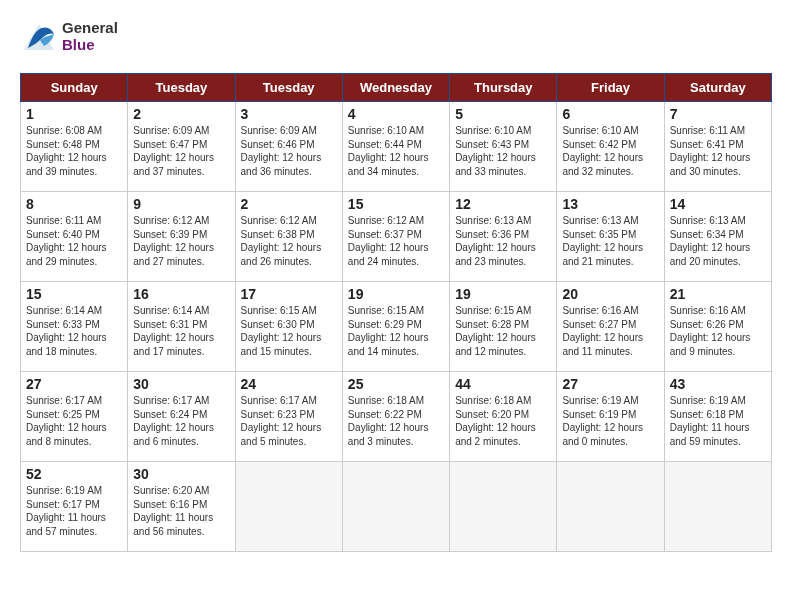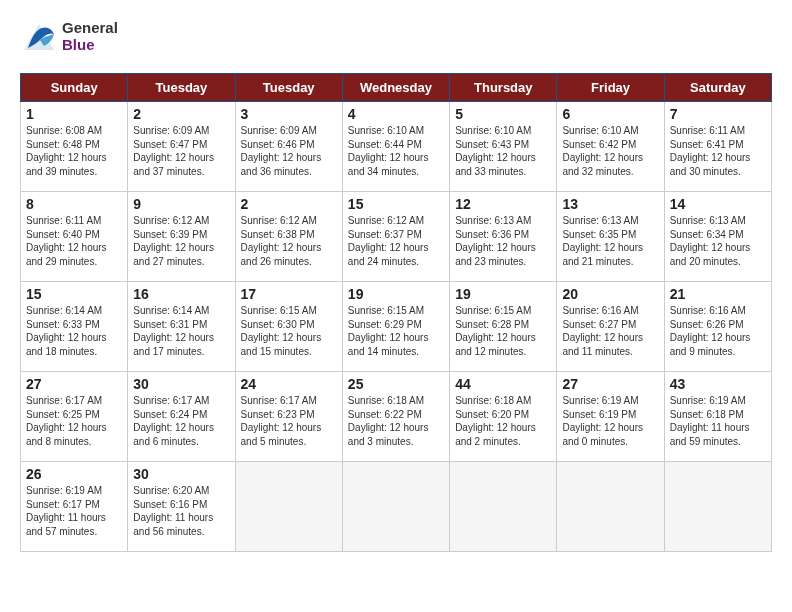--- a/index.html
+++ b/index.html
@@ -223,21 +223,21 @@
         <div class="day-num">27</div>
         <div class="day-info">Sunrise: 6:19 AM<br>Sunset: 6:19 PM<br>Daylight: 12 hours and 0 minutes.</div>
       </td>
         <td>
         <div class="day-num">43</div>
         <div class="day-info">Sunrise: 6:19 AM<br>Sunset: 6:18 PM<br>Daylight: 11 hours and 59 minutes.</div>
       </td>
       </tr>
       <tr>
         <td>
-        <div class="day-num">26</div>
+        <div class="day-num">52</div>
         <div class="day-info">Sunrise: 6:19 AM<br>Sunset: 6:17 PM<br>Daylight: 11 hours and 57 minutes.</div>
       </td>
         <td>
         <div class="day-num">30</div>
         <div class="day-info">Sunrise: 6:20 AM<br>Sunset: 6:16 PM<br>Daylight: 11 hours and 56 minutes.</div>
       </td>
         <td class="empty"></td>
         <td class="empty"></td>
         <td class="empty"></td>
         <td class="empty"></td>

